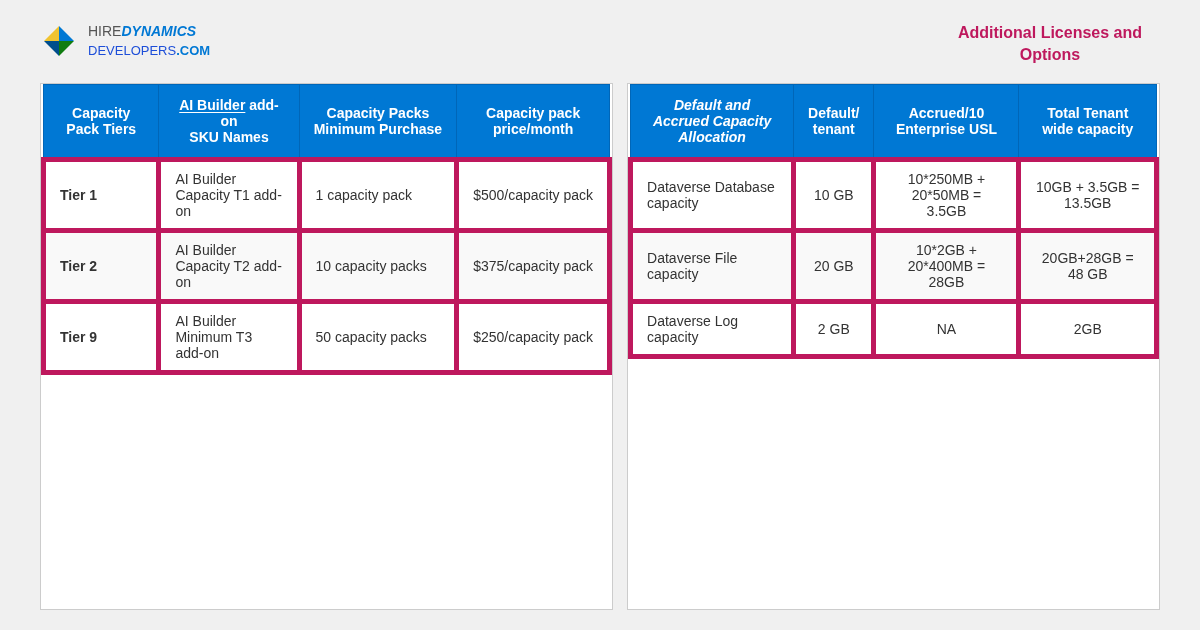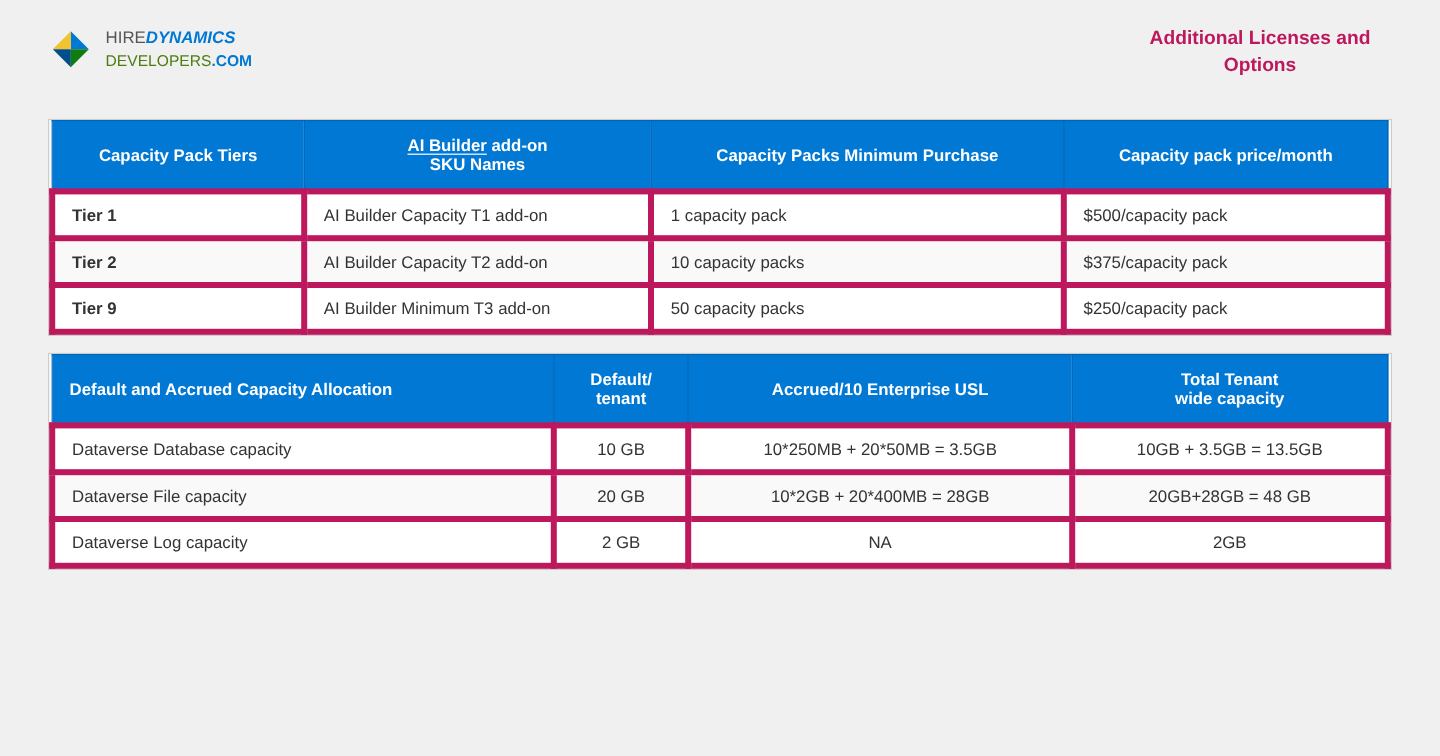--- a/index.html
+++ b/index.html
@@ -44,21 +44,21 @@
     .logo-text .hire {
       color: #555;
       font-weight: 400;
     }
     .logo-text .dynamics {
       color: #0078d4;
       font-weight: 700;
       font-style: italic;
     }
     .logo-text .developers {
-      color: #4d7c0f;
+      color: #1d4ed8;
       font-weight: 400;
       font-size: 13px;
     }
     .logo-text .dotcom {
       color: #0078d4;
       font-weight: 700;
       font-size: 13px;
     }
     .header-title {
       font-size: 16px;
@@ -67,23 +67,21 @@
       text-align: center;
       line-height: 1.4;
       max-width: 220px;
     }
 
     
     .content {
       flex: 1;
       padding: 0 40px 20px 40px;
       display: flex;
-      flex-direction: column;
       gap: 14px;
-      margin-top: 16px;
     }
 
     
     .table-container {
       background: white;
       border: 1px solid #ccc;
     }
     table {
       width: 100%;
       border-collapse: collapse;
@@ -92,21 +90,22 @@
       background: #0078d4;
       color: white;
       font-weight: 600;
       font-size: 14px;
       padding: 12px 14px;
       text-align: center;
       border: 1px solid #0066b8;
       vertical-align: middle;
     }
     th.left-align {
-      text-align: left;
+      text-align: center;
+      font-style: italic;
     }
     th .underline {
       text-decoration: underline;
       text-underline-offset: 2px;
     }
     td {
       padding: 9px 14px;
       border: 5px solid #be185d;
       vertical-align: middle;
       font-size: 14px;

